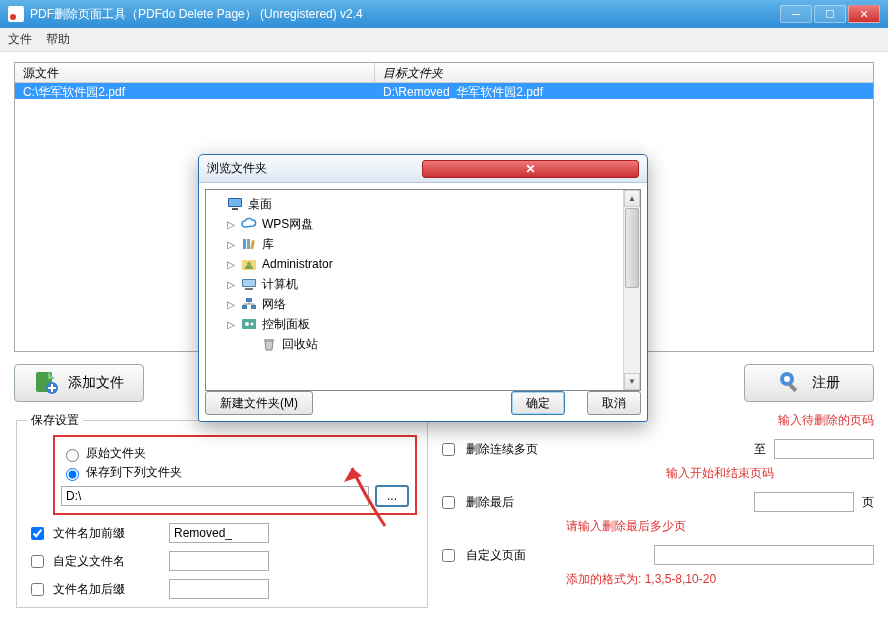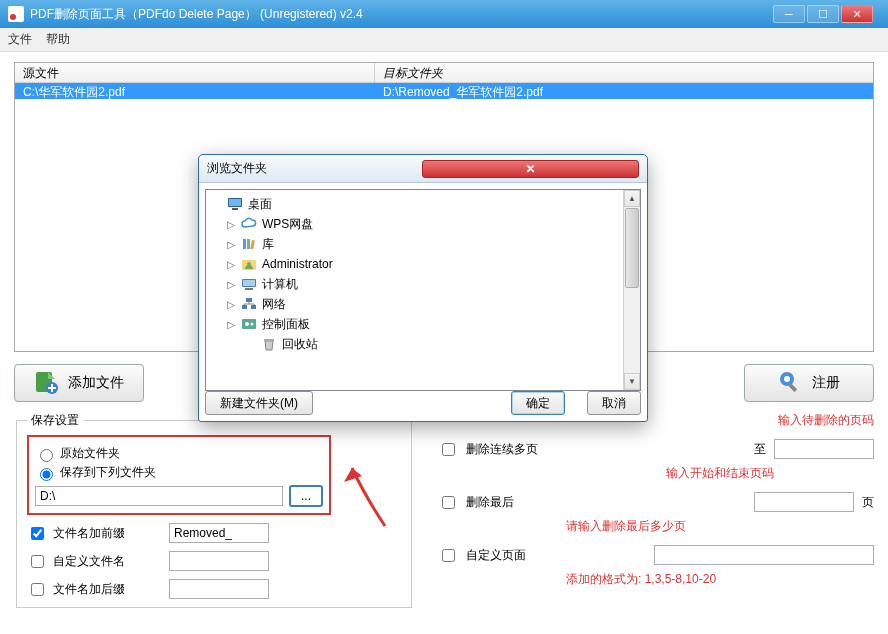--- a/index.html
+++ b/index.html
@@ -1,19 +1,19 @@
 <!DOCTYPE html>
 <html><head>
 <meta charset="utf-8">
 <style>
 * { box-sizing: border-box; font-family: "Microsoft YaHei", "SimSun", Arial, sans-serif; }
 body { margin: 0; background: #fff; font-size: 12px; color: #000; width: 888px; height: 634px; overflow: hidden; position: relative; }
 
 
-.titlebar { height: 28px; background: linear-gradient(#5fb3e8, #2d8ed7); display: flex; align-items: center; padding: 0 15px 0 8px; color: #fff; font-size: 12px; }
+.titlebar { height: 28px; background: linear-gradient(#5fb3e8, #2d8ed7); display: flex; align-items: center; padding: 0 8px 0 8px; color: #fff; font-size: 12px; }
 .titlebar .app-icon { width: 16px; height: 16px; margin-right: 6px; background: #fff; border-radius: 2px; position: relative; }
 .titlebar .app-icon::after { content: ''; position: absolute; bottom: 2px; left: 2px; width: 6px; height: 6px; background: #d33; border-radius: 50%; }
 .titlebar .title { flex: 1; }
 .titlebar .winbtns { display: flex; gap: 2px; }
 .titlebar .winbtn { width: 32px; height: 18px; background: rgba(255,255,255,0.15); border: 1px solid rgba(255,255,255,0.4); border-radius: 2px; display: flex; align-items: center; justify-content: center; color: #fff; font-size: 11px; }
 .titlebar .winbtn.close { background: linear-gradient(#e77,#c33); }
 
 
 .menubar { height: 24px; background: #f0f0f0; border-bottom: 1px solid #e0e0e0; display: flex; align-items: center; padding: 0 8px; gap: 14px; font-size: 12px; color: #333; }
 
@@ -35,21 +35,21 @@
 .btnrow { display: flex; gap: 16px; margin-top: 12px; }
 .bigbtn { width: 130px; height: 38px; border: 1px solid #9aa; border-radius: 4px; background: linear-gradient(#fcfcfc,#e4e4e4); display: flex; align-items: center; justify-content: center; gap: 8px; font-size: 14px; text-align: center; }
 .bigbtn .icon { width: 26px; height: 26px; }
 .bigbtn.reg { margin-left: auto; }
 
 
 .savebox { display: flex; gap: 24px; margin-top: 10px; }
 .savecol { width: 400px; }
 fieldset.save { border: 1px solid #ccc; padding: 6px 10px 8px; }
 fieldset.save legend { font-size: 12px; padding: 0 4px; }
-.redbox { border: 2px solid #d33; padding: 6px; width: 304px; }
+.redbox { border: 2px solid #d33; padding: 6px; width: 364px; margin-left: 26px; }
 .radiorow { display: flex; align-items: center; gap: 4px; margin: 2px 0; }
 .pathrow { display: flex; align-items: center; gap: 6px; margin-top: 4px; }
 .pathrow input { flex: 1; height: 20px; border: 1px solid #abadb3; padding: 1px 4px; font-size: 12px; }
 .browsebtn { width: 34px; height: 22px; border: 2px solid #3c7fb1; border-radius: 3px; background: #fff; font-size: 12px; }
 .checkrow { display: flex; align-items: center; gap: 6px; margin: 8px 0 0; }
 .checkrow input[type=text] { height: 20px; width: 100px; border: 1px solid #abadb3; padding: 1px 4px; font-size: 12px; }
 
 
 .rightcol { flex: 1; }
 .rightcol .rcrow { display: flex; align-items: center; gap: 8px; margin: 10px 0; font-size: 12px; }

